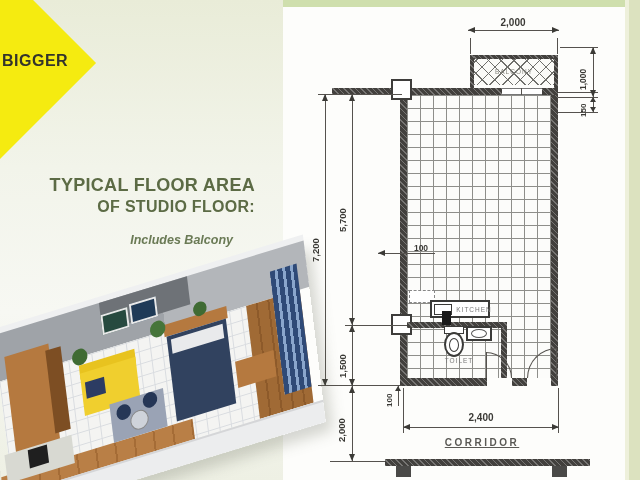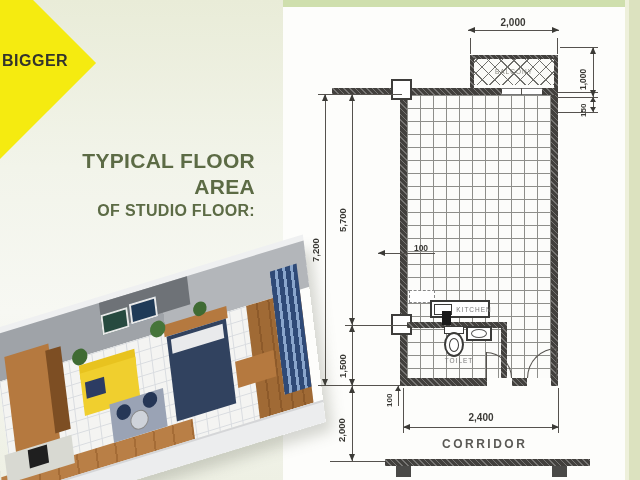--- a/index.html
+++ b/index.html
@@ -16,21 +16,21 @@
   
   #diamond{left:-85px;top:-12px;width:150px;height:150px;transform:rotate(45deg);
     background:#f5eb10;}
   .banner-txt{position:absolute;font-weight:bold;font-size:16px;color:#33342c;
     letter-spacing:.5px;line-height:1;}
   
   #phone{left:113px;top:26px;font-size:35px;color:#43464a;letter-spacing:1px;}
   
   #headline{left:30px;top:148px;width:225px;text-align:right;color:#5c6b45;
     font-weight:bold;line-height:1.25;}
-  #headline .l1{font-size:21px;letter-spacing:.3px;}
+  #headline .l1{font-size:18px;letter-spacing:.3px;margin-top:26px;}
   #headline .l2{font-size:16px;letter-spacing:.3px;}
   #area-box{left:36px;top:194px;width:216px;height:38px;border:2px solid #75865a;
     text-align:center;line-height:38px;font-size:24px;color:#75865a;letter-spacing:.5px;}
   #area-note{left:0px;top:233px;width:233px;text-align:right;font-size:12.5px;
     font-style:italic;font-weight:bold;color:#6a7a55;}
   
   .hl{position:absolute;background:#55524e;height:1px;}
   .vl{position:absolute;background:#55524e;width:1px;}
   .wall{position:absolute;background:#42403d;
     background-image:repeating-linear-gradient(45deg,rgba(255,255,255,.28) 0 1px,transparent 1px 4px);}
@@ -72,20 +72,21 @@
   <div class="abs" id="side-band"></div>
 
   <div class="abs" id="diamond"></div>
   <div class="banner-txt" style="left:2px;top:53px;">BIGGER</div>
 
 
   <div class="abs" id="headline">
     <div class="l1">TYPICAL FLOOR AREA</div>
     <div class="l2">OF STUDIO FLOOR:</div>
   </div>
+  <div class="abs" id="area-note">Includes Balcony</div>
 
   <div class="abs" id="tiles"></div>
   <div class="abs" id="balcony-hatch"></div>
   <div class="wall" style="left:470px;top:55px;width:88px;height:4px;"></div>
   <div class="wall" style="left:470px;top:55px;width:4px;height:33px;"></div>
   <div class="wall" style="left:554px;top:55px;width:4px;height:33px;"></div>
   <div class="roomlbl" style="left:476px;top:68px;width:76px;">BALCONY</div>
 
   <div class="wall" style="left:332px;top:88px;width:68px;height:6px;"></div>
   <div class="wall" style="left:400px;top:88px;width:158px;height:7px;"></div>
@@ -121,21 +122,21 @@
 
   <div class="arc" style="left:486px;top:352px;width:26px;height:26px;border-top:1px solid #55524e;border-right:1px solid #55524e;border-top-right-radius:100%;"></div>
   <div class="vl" style="left:486px;top:352px;height:26px;"></div>
   <div class="arc" style="left:527px;top:348px;width:30px;height:30px;border-top:1px solid #55524e;border-left:1px solid #55524e;border-top-left-radius:100%;"></div>
   <div class="vl" style="left:556px;top:348px;height:30px;"></div>
 
   <div class="wall" style="left:385px;top:459px;width:205px;height:7px;"></div>
   <div class="hl" style="left:376px;top:461px;width:9px;"></div>
   <div class="colf" style="left:396px;top:466px;width:15px;height:11px;"></div>
   <div class="colf" style="left:552px;top:466px;width:15px;height:11px;"></div>
-  <div class="dimtxt" style="left:442px;top:437px;width:80px;font-size:12px;letter-spacing:2.5px;color:#5a5955;">CORRIDOR</div>
+  <div class="dimtxt" style="left:442px;top:437px;width:80px;font-size:10px;letter-spacing:2.5px;color:#5a5955;text-decoration:underline;">CORRIDOR</div>
 
   <div class="vl" style="left:470px;top:38px;height:16px;"></div>
   <div class="vl" style="left:557px;top:38px;height:16px;"></div>
   <div class="hl" style="left:468px;top:30px;width:91px;"></div>
   <div class="ar ar-l" style="left:468px;top:27px;"></div>
   <div class="ar ar-r" style="left:552px;top:27px;"></div>
   <div class="dimtxt" style="left:480px;top:17px;width:66px;">2,000</div>
 
   <div class="hl" style="left:560px;top:47px;width:38px;"></div>
   <div class="vl" style="left:593px;top:47px;height:50px;"></div>

